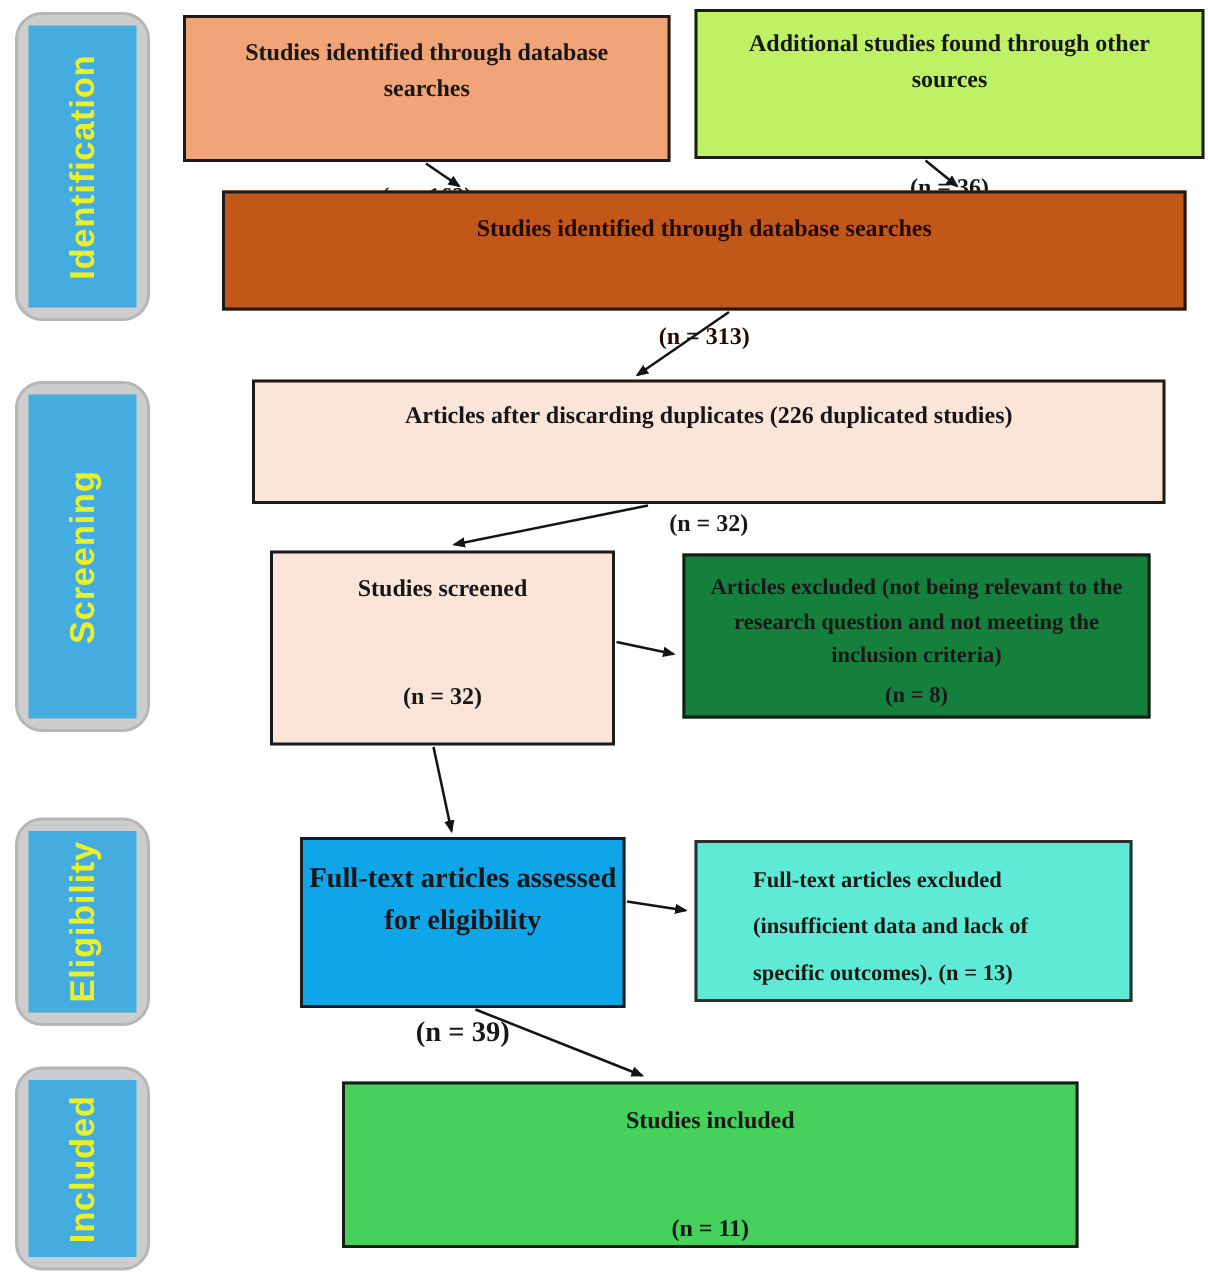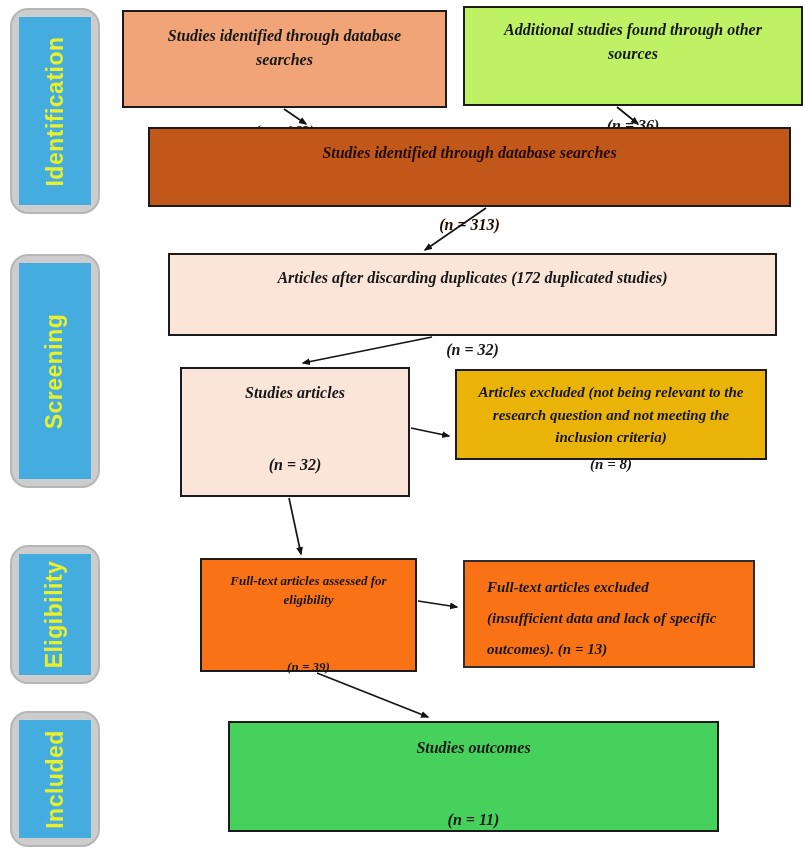--- a/index.html
+++ b/index.html
@@ -51,34 +51,33 @@
     box-sizing: border-box;
     border: 2px solid #1b1b1b;
     display: flex;
     flex-direction: column;
     align-items: center;
     text-align: center;
     font-weight: bold;
     font-size: 16px;
     line-height: 1.5;
     color: #171717;
-    font-style: italic;
   }
   .box .count { display: block; margin-top: 48px; }
 
   #box-db        { left: 122px; top: 10px;  width: 325px; height: 98px;  background: #f0a478; padding: 12px 20px 0; }
   #box-other     { left: 463px; top: 6px;   width: 340px; height: 100px; background: #bef264; padding: 10px 26px 0; }
   #box-combined  { left: 148px; top: 127px; width: 643px; height: 80px;  background: #c2571a; padding: 12px 10px 0; color: #200b02; }
   #box-dedup     { left: 168px; top: 253px; width: 609px; height: 83px;  background: #fae5d8; padding: 11px 12px 0; }
   #box-screened  { left: 180px; top: 367px; width: 230px; height: 130px; background: #fae5d8; padding: 12px 8px 0; }
-  #box-excl-scr  { left: 455px; top: 369px; width: 312px; height: 91px; background: #eab308; padding: 10px 15px 0; font-size: 15px; }
+  #box-excl-scr  { left: 455px; top: 369px; width: 312px; height: 110px; background: #15803d; padding: 10px 15px 0; font-size: 15px; }
   #box-excl-scr .count { margin-top: 4px; }
-  #box-fulltext  { left: 200px; top: 558px; width: 217px; height: 114px; background: #f97316; padding: 12px 4px 0; font-size: 13px; line-height: 1.45; }
-  #box-excl-ft   { left: 463px; top: 560px; width: 292px; height: 108px; background: #f97316; border-color: #2e2e2e;
-                   align-items: flex-start; text-align: left; padding: 10px 28px 0 22px; font-size: 15px; line-height: 2.05; }
+  #box-fulltext  { left: 200px; top: 558px; width: 217px; height: 114px; background: #0ea5e9; padding: 12px 4px 0; font-size: 19px; line-height: 1.45; }
+  #box-excl-ft   { left: 463px; top: 560px; width: 292px; height: 108px; background: #5eead4; border-color: #2e2e2e;
+                   align-items: flex-start; text-align: left; padding: 10px 28px 0 37px; font-size: 15px; line-height: 2.05; }
   #box-included  { left: 228px; top: 721px; width: 491px; height: 111px; background: #45d15c; padding: 13px 10px 0; }
 
   
   .arrows {
     position: absolute;
     left: 0; top: 0;
     width: 805px; height: 848px;
     pointer-events: none;
   }
   .arrows line { stroke: #141414; stroke-width: 1.7; }
@@ -118,45 +117,45 @@
     <span class="label">Additional studies found through other sources</span>
     <span class="count">(n = 36)</span>
   </div>
 
   <div class="box" id="box-combined">
     <span class="label">Studies identified through database searches</span>
     <span class="count">(n = 313)</span>
   </div>
 
   <div class="box" id="box-dedup">
-    <span class="label">Articles after discarding duplicates (172 duplicated studies)</span>
+    <span class="label">Articles after discarding duplicates (226 duplicated studies)</span>
     <span class="count">(n = 32)</span>
   </div>
 
   <div class="box" id="box-screened">
-    <span class="label">Studies articles</span>
+    <span class="label">Studies screened</span>
     <span class="count">(n = 32)</span>
   </div>
 
   <div class="box" id="box-excl-scr">
     <span class="label">Articles excluded (not being relevant to the research question and not meeting the inclusion criteria)</span>
     <span class="count">(n = 8)</span>
   </div>
 
   <div class="box" id="box-fulltext">
     <span class="label">Full-text articles assessed for eligibility</span>
     <span class="count">(n = 39)</span>
   </div>
 
   <div class="box" id="box-excl-ft">
     <span class="label">Full-text articles excluded (insufficient data and lack of specific outcomes).  (n = 13)</span>
   </div>
 
   <div class="box" id="box-included">
-    <span class="label">Studies outcomes</span>
+    <span class="label">Studies included</span>
     <span class="count">(n = 11)</span>
   </div>
 
   <svg class="arrows" viewBox="0 0 805 848" xmlns="http://www.w3.org/2000/svg">
     <defs>
       <marker id="ah" markerWidth="9" markerHeight="8" refX="7" refY="3.5" orient="auto" markerUnits="userSpaceOnUse">
         <path d="M0,0 L8.5,3.5 L0,7 Z" fill="#141414"></path>
       </marker>
     </defs>
     <line x1="284" y1="109" x2="306" y2="124" marker-end="url(#ah)"></line>

